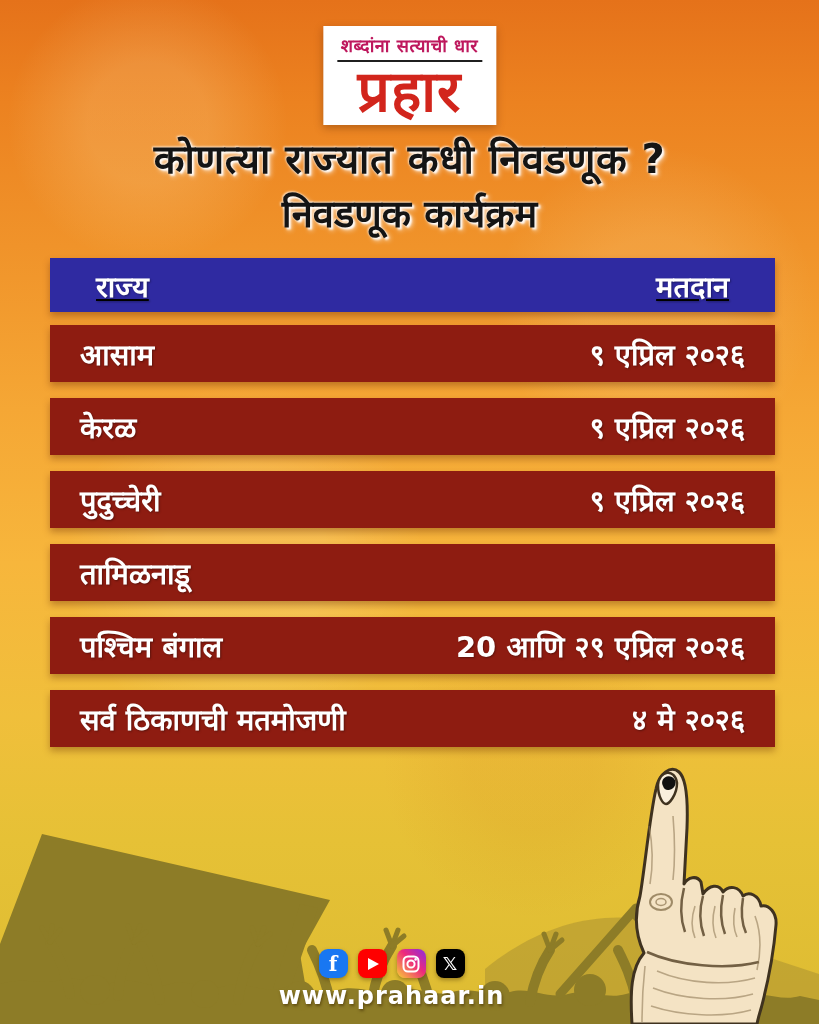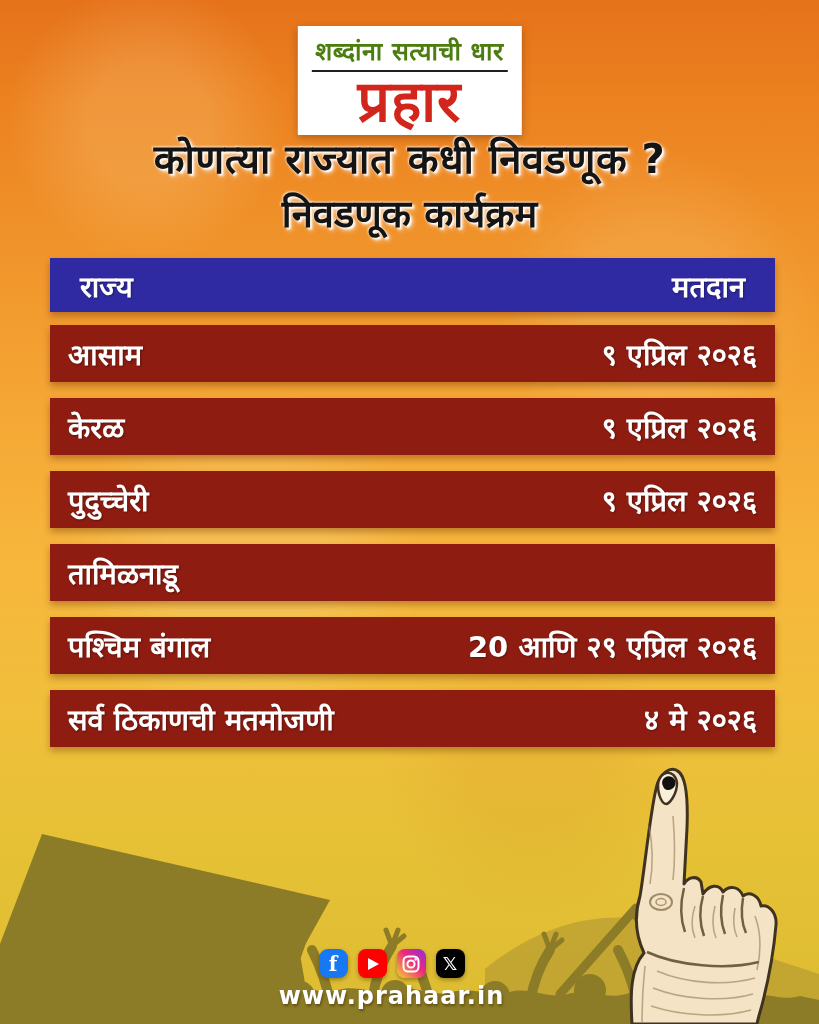--- a/index.html
+++ b/index.html
@@ -22,21 +22,21 @@
   .crowd { position:absolute; left:0; bottom:0; width:819px; height:220px; }
   
   .finger { position:absolute; right:10px; bottom:0; width:222px; height:268px; }
   
   .logo {
     position:absolute; top:26px; left:50%; transform:translateX(-50%);
     background:#ffffff; text-align:center;
     padding:7px 14px 5px; box-shadow:0 3px 8px rgba(80,30,0,.35);
   }
   .logo-tagline {
-    font-size:25px; font-weight:bold; color:#4d7c0f; letter-spacing:.5px;
+    font-size:18px; font-weight:bold; color:#be185d; letter-spacing:.5px;
     border-bottom:2px solid #1f1f1f; padding:0 4px 3px;
     font-family:"DejaVu Serif", serif; white-space:nowrap;
   }
   .logo-name {
     font-family:"DejaVu Serif", serif;
     font-size:57px; line-height:1.02; font-weight:bold;
     color:#d2251c; letter-spacing:1px;
   }
   
   .title {
@@ -50,31 +50,32 @@
     position:absolute; top:186px; left:0; width:100%;
     text-align:center; font-size:38px; font-weight:bold; color:#141414;
     text-shadow:2px 2px 2px rgba(255,255,255,.95), -1px -1px 2px rgba(255,255,255,.7),
                 3px 3px 5px rgba(255,255,255,.6);
   }
   
   .table { position:absolute; left:50px; top:258px; width:725px; }
   .thead {
     height:54px; background:#2f2aa1;
     display:flex; justify-content:space-between; align-items:center;
-    padding:0 30px; margin-bottom:13px;
+    padding:0 46px; margin-bottom:13px;
     box-shadow:0 4px 7px rgba(90,30,0,.35);
+    text-decoration:underline;
   }
   .thead span, .row span {
     color:#ffffff; font-size:29px; font-weight:bold;
     text-shadow:1px 1px 2px rgba(0,0,0,.35); white-space:nowrap;
   }
   .row {
     height:57px; background:#8e1c11;
     display:flex; justify-content:space-between; align-items:center;
-    padding:0 18px; margin-bottom:16px;
+    padding:0 30px; margin-bottom:16px;
     box-shadow:0 4px 7px rgba(90,30,0,.35);
   }
   .row:last-child { margin-bottom:0; }
   
   .footer {
     position:absolute; left:0; bottom:14px; width:100%;
     display:flex; flex-direction:column; align-items:center; gap:4px;
   }
   .social { display:flex; gap:10px; transform:translateX(-18px); }
   .sicon {

